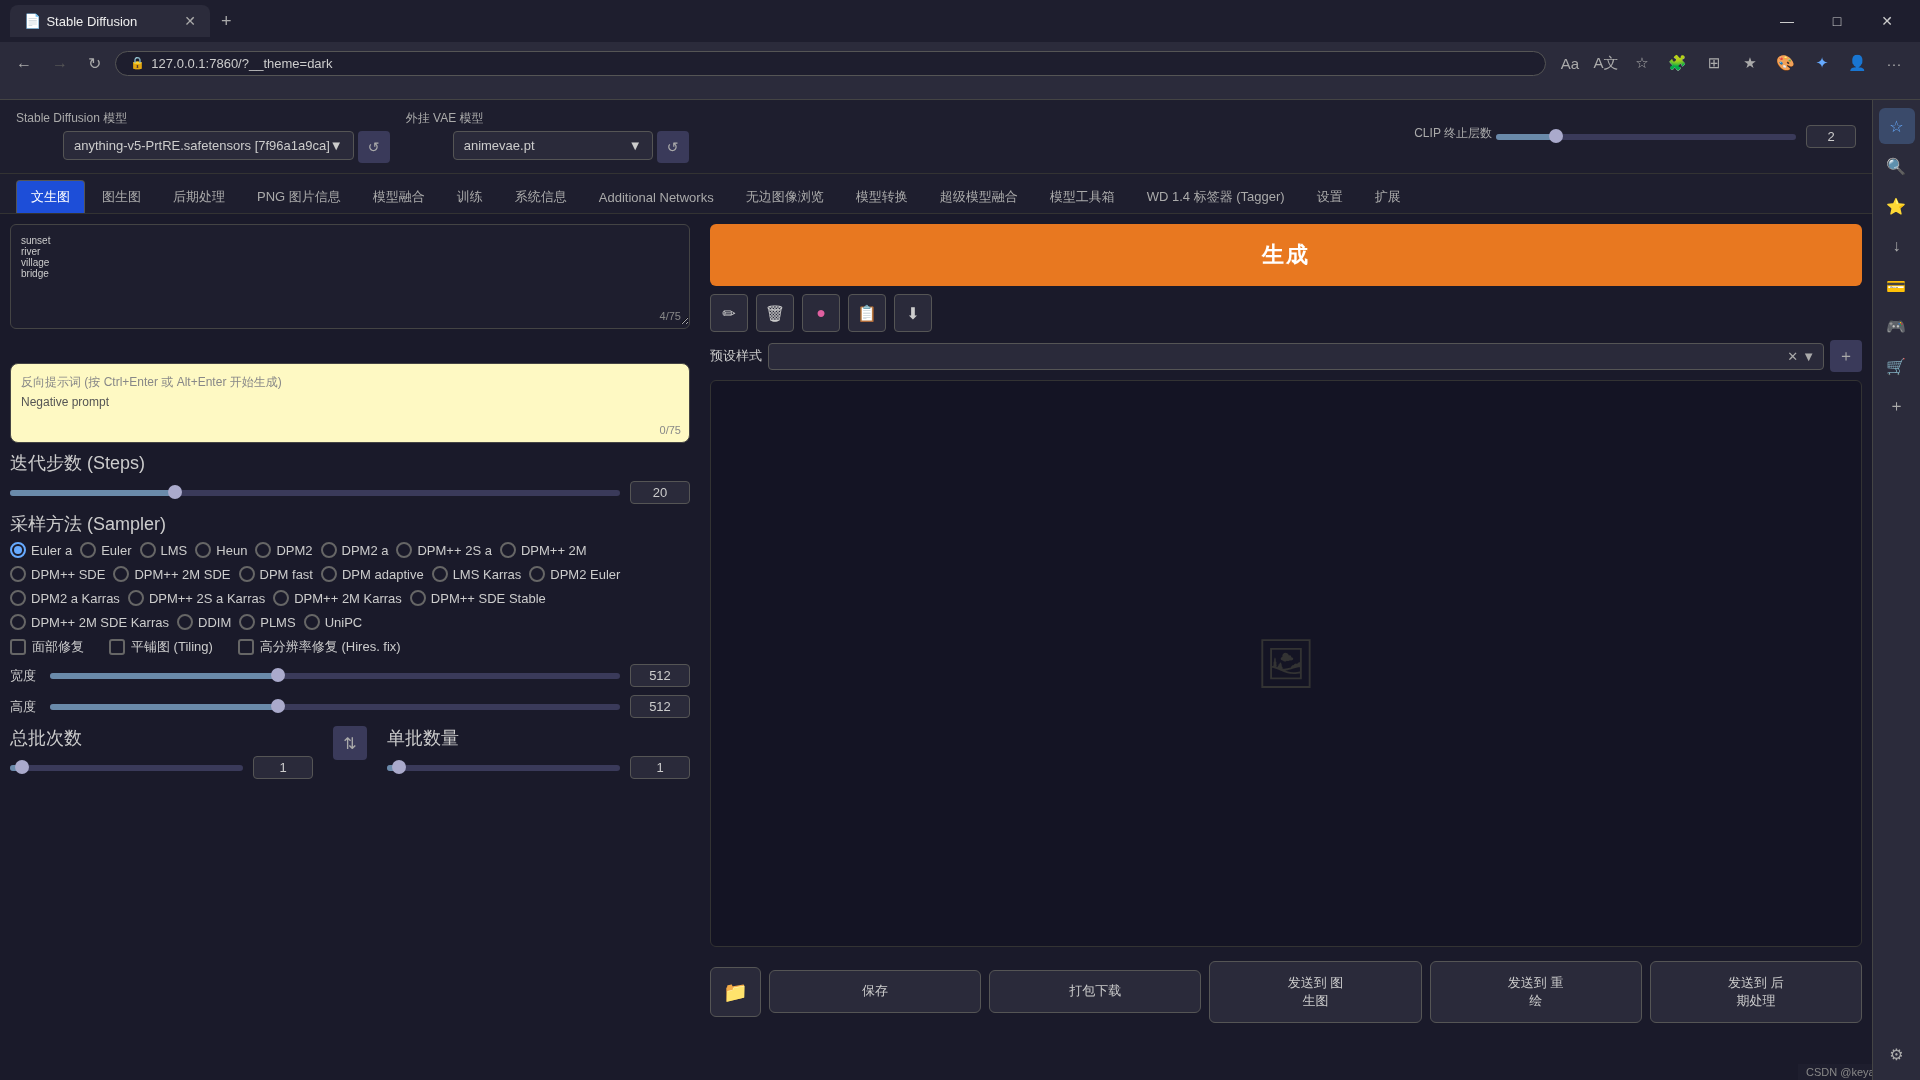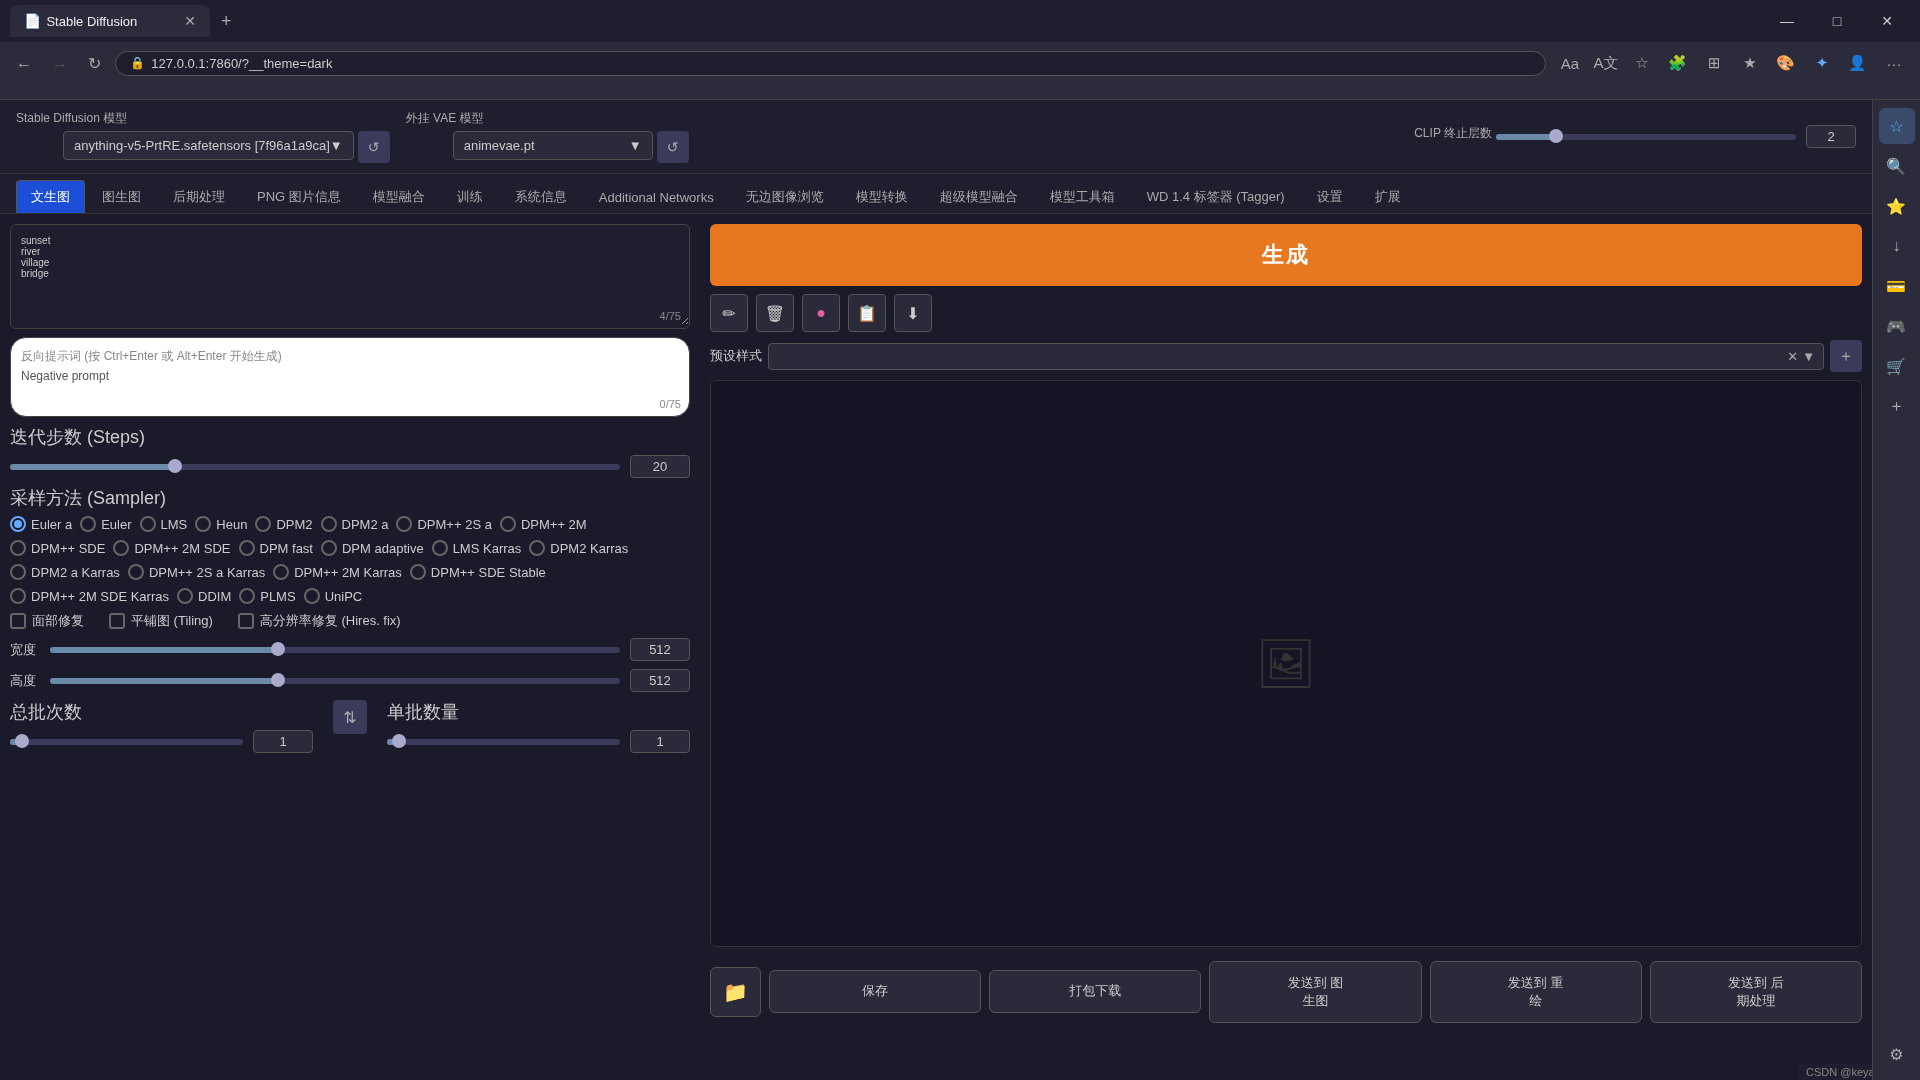--- a/index.html
+++ b/index.html
@@ -342,25 +342,26 @@
 
     .prompt-counter {
       position: absolute;
       bottom: 6px;
       right: 8px;
       font-size: 11px;
       color: #888;
     }
 
     .negative-prompt-box {
-      background: #ffffff;
+      background: #fef9c3;
       border: 1px solid #444;
-      border-radius: 16px;
+      border-radius: 8px;
       position: relative;
       min-height: 80px;
+      margin-top: 26px;
     }
 
     .neg-placeholder {
       padding: 10px;
       color: #666;
       font-size: 13px;
     }
 
     .neg-counter {
       position: absolute;
@@ -886,21 +887,21 @@
             <div class="radio-circle"></div>
             <span class="radio-label">DPM adaptive</span>
           </div>
 
           <div class="radio-item">
             <div class="radio-circle"></div>
             <span class="radio-label">LMS Karras</span>
           </div>
           <div class="radio-item">
             <div class="radio-circle"></div>
-            <span class="radio-label">DPM2 Karras</span>
+            <span class="radio-label">DPM2 Euler</span>
           </div>
           <div class="radio-item">
             <div class="radio-circle"></div>
             <span class="radio-label">DPM2 a Karras</span>
           </div>
           <div class="radio-item">
             <div class="radio-circle"></div>
             <span class="radio-label">DPM++ 2S a Karras</span>
           </div>
           <div class="radio-item">

